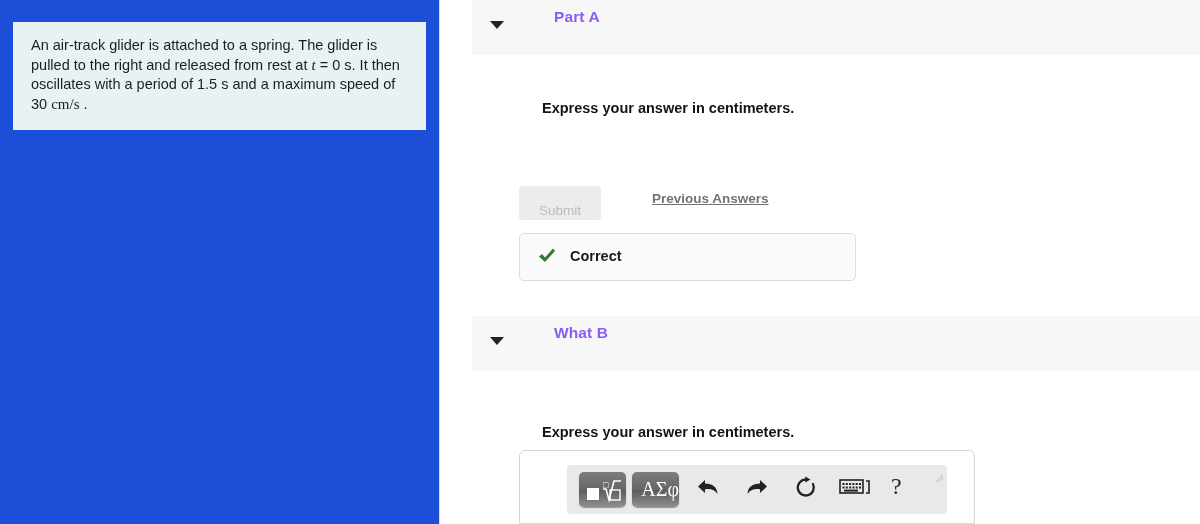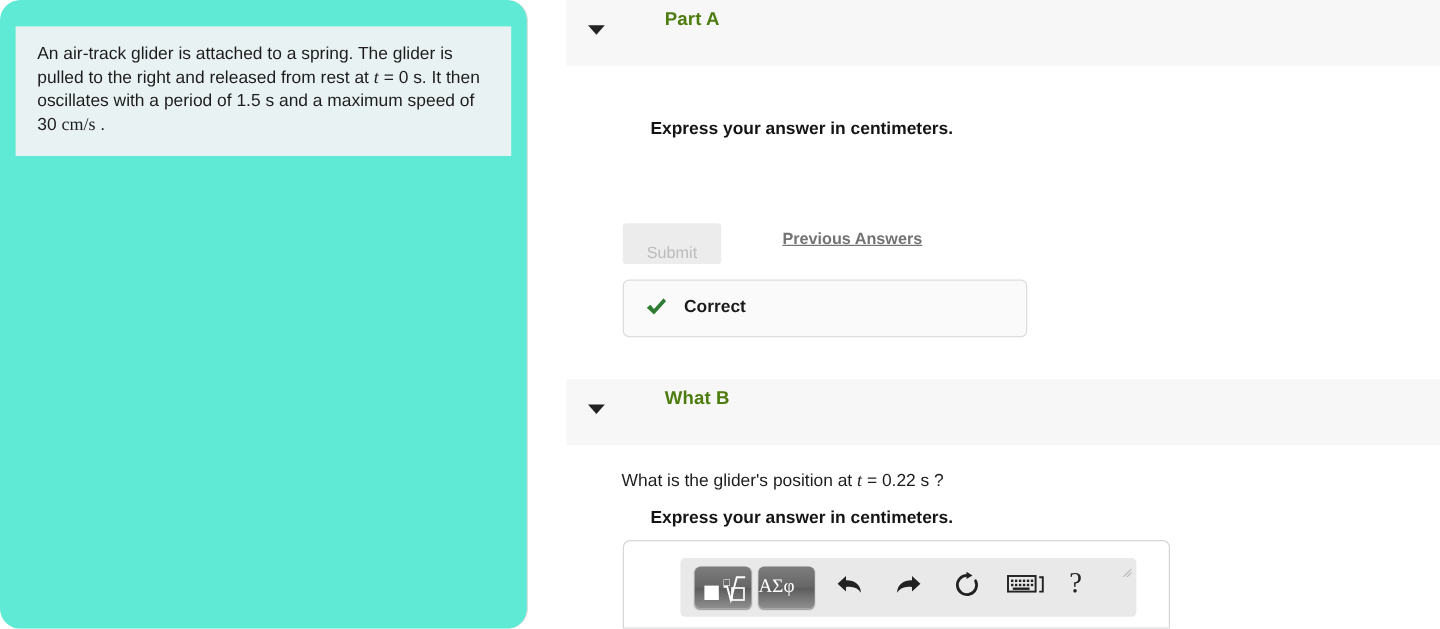--- a/index.html
+++ b/index.html
@@ -14,24 +14,23 @@
     overflow: hidden;
     position: relative;
   }
 
   
   #left-pane {
     position: absolute;
     left: 0; top: 0;
     width: 440px;
     height: 524px;
-    background: #5eead4;
+    background: #1d4ed8;
     border-right: 1px solid #dcdcdc;
     box-sizing: border-box;
-    border-radius: 17px;
   }
   #problem-statement {
     position: absolute;
     left: 13px;
     top: 22px;
     width: 413px;
     background: #e9f2f3;
     padding: 14px 18px 16px 18px;
     box-sizing: border-box;
   }
@@ -77,21 +76,21 @@
     border-left: 7px solid transparent;
     border-right: 7px solid transparent;
     border-top: 8px solid #222222;
   }
   .part-title {
     position: absolute;
     left: 82px;
     top: 8px;
     font-size: 15.5px;
     font-weight: bold;
-    color: #4d7c0f;
+    color: #8b5cf6;
     letter-spacing: 0.1px;
   }
 
   .q-line {
     position: absolute;
     left: 77px;
     font-size: 14.5px;
     color: #1d1d1d;
     white-space: nowrap;
   }
@@ -214,24 +213,24 @@
     background: linear-gradient(to bottom, #7d7d7d 0%, #666666 50%, #5b5b5b 51%, #8f8f8f 100%);
     box-shadow: 0 1px 1px rgba(0,0,0,0.35);
     box-sizing: border-box;
   }
   #tb-template-btn { left: 12px; }
   #tb-greek-btn { left: 65px; }
   #tb-greek-btn .glyph {
     position: absolute;
     left: 0; right: 0;
     top: 6px;
-    text-align: left;
+    text-align: right;
     color: #ffffff;
     font-family: "Liberation Serif", serif;
-    font-size: 16px;
+    font-size: 20px;
     line-height: 22px;
   }
   .tb-icon {
     position: absolute;
     top: 9px;
     width: 26px;
     height: 26px;
     cursor: pointer;
   }
   #tb-undo-icon { left: 128px; }
@@ -285,21 +284,20 @@
       </svg>
     </span>
     <span class="label">Correct</span>
   </div>
 
   <div class="part-header" id="part-b-header" style="top:316px;">
     <span class="part-caret"></span>
     <span class="part-title">What B</span>
   </div>
 
-  <div class="q-line" style="top:393px;"><span>What is the glider's position at </span><span class="mathvar">t</span><span> = 0.22 s ?</span></div>
   <div class="q-bold" style="top:424px;">Express your answer in centimeters.</div>
 
   <div id="answer-area-b">
     <div id="mathtoolbar">
 
       <div class="tb-btn" id="tb-template-btn">
         <svg width="47" height="35" viewBox="0 0 47 35" style="display:block;">
           <rect x="8" y="16" width="12" height="12" fill="#ffffff"></rect>
           <text x="24" y="16" font-family="Liberation Serif, serif" font-size="9" fill="#ffffff">□</text>
           <path d="M24 17 L27 17 L30 28 L35 9 L42 9" stroke="#ffffff" stroke-width="1.6" fill="none"></path>

